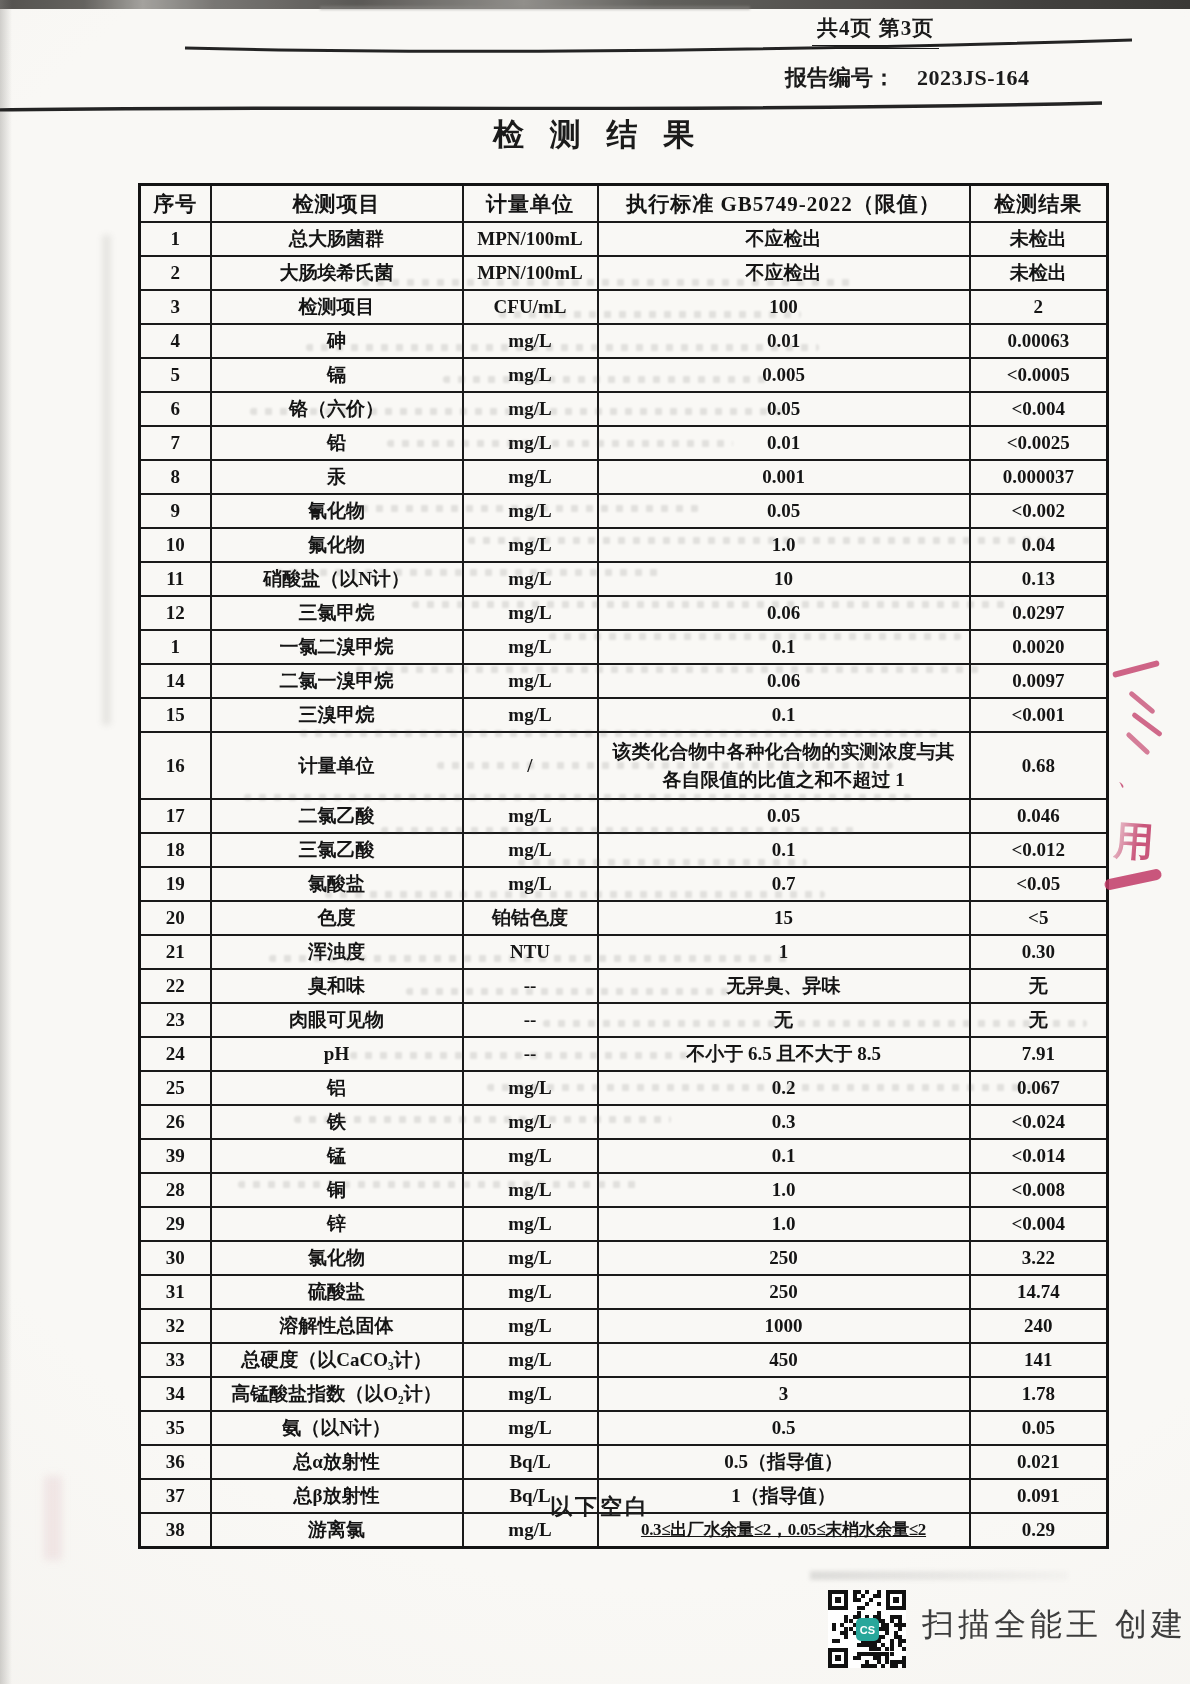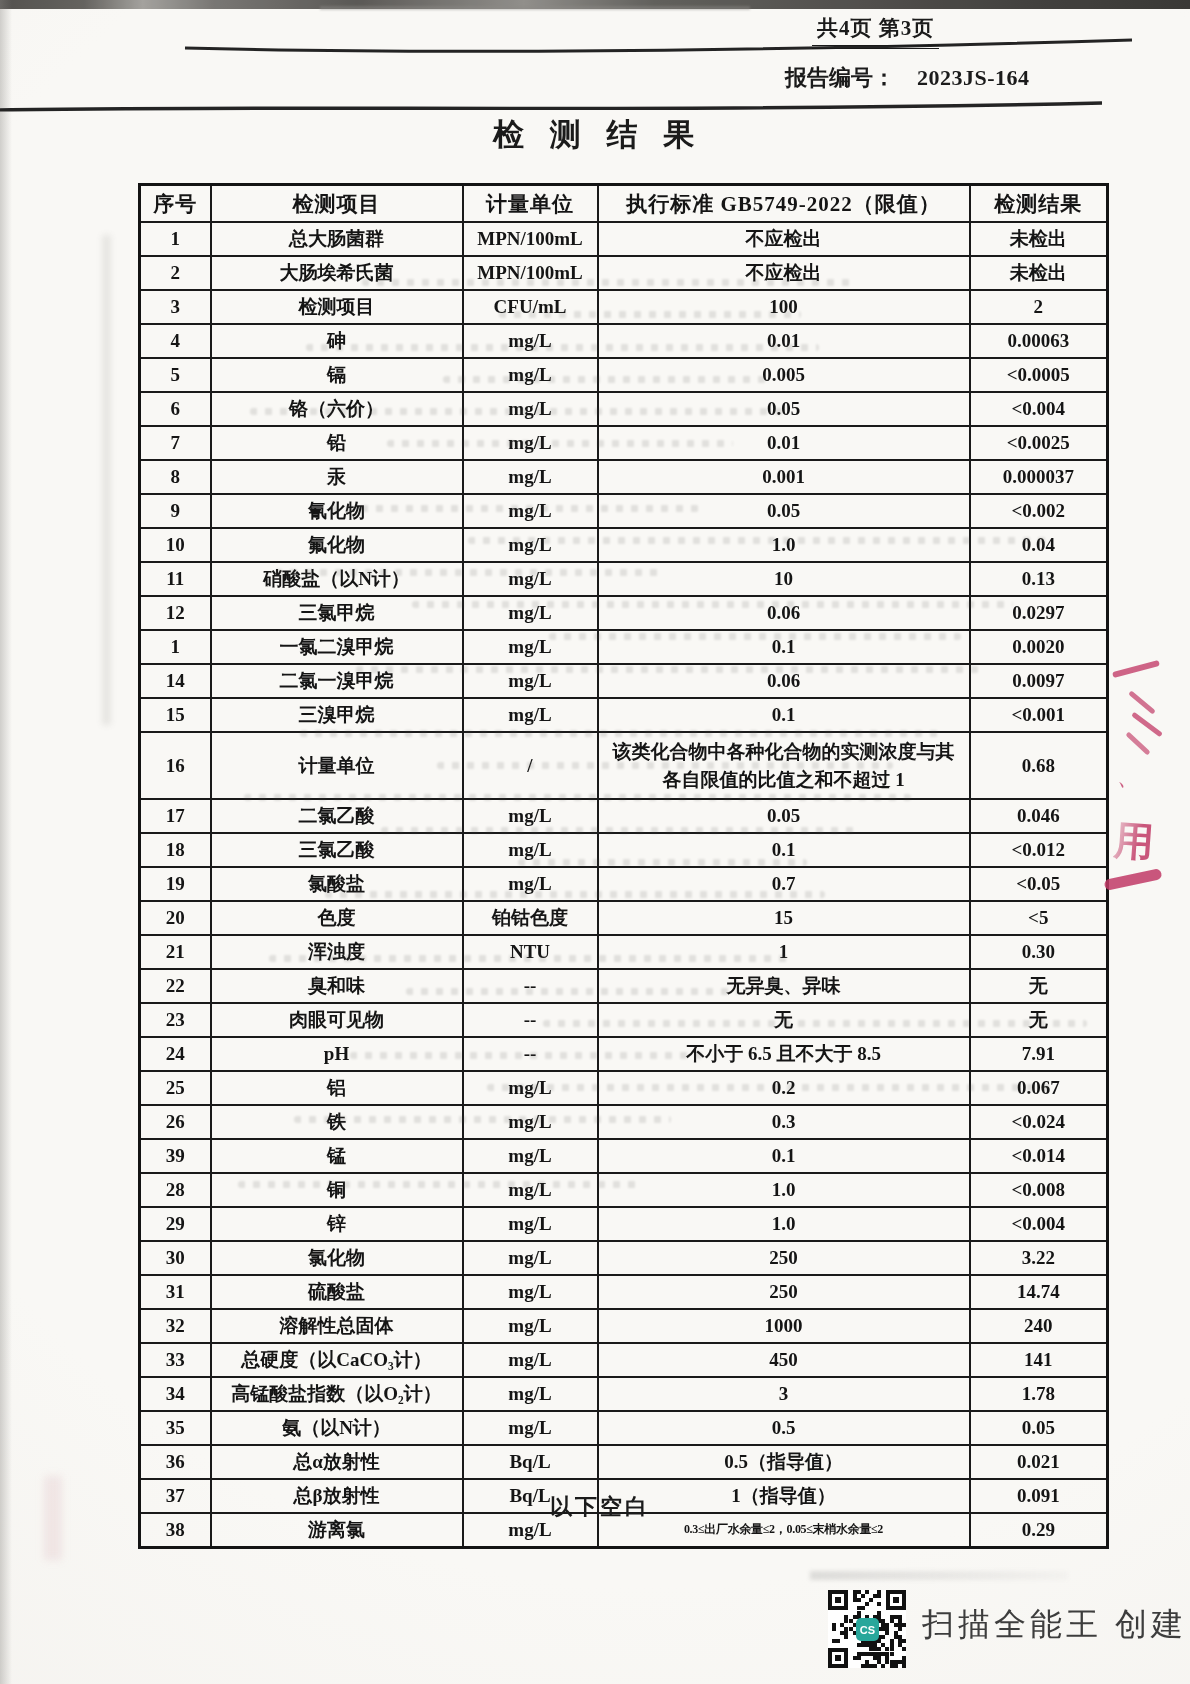--- a/index.html
+++ b/index.html
@@ -50,21 +50,21 @@
   }
   table.results th,table.results td{
     border:2px solid #1a1a1a;text-align:center;vertical-align:middle;
     font-weight:bold;color:#151515;padding:1px 4px;overflow:hidden;
   }
   table.results{border:3px solid #141414;}
   table.results th{height:33px;font-size:21px;letter-spacing:1px;}
   table.results td{height:30px;font-size:19px;line-height:1.15;}
   td.c-item{font-size:20px;}
   td.c-unit{font-size:18px;}
-  td.c-limit.tight{font-size:12px;white-space:nowrap;letter-spacing:-.3px;}
+  td.c-limit.tight{font-size:17px;white-space:nowrap;letter-spacing:-.3px;text-decoration:underline;}
   td.c-limit.wrap{font-size:19px;line-height:1.45;padding:5px 14px;}
 
   .below-blank{position:absolute;left:550px;top:1492px;font-size:22px;font-weight:bold;letter-spacing:3px;}
 
   
   .stamp-piece{position:absolute;color:var(--stamp-red);}
   .stamp-stroke{position:absolute;background:var(--stamp-red);border-radius:4px;}
   .st1{left:1112px;top:666px;width:48px;height:6px;transform:rotate(-15deg);opacity:.78;}
   .st2{left:1126px;top:700px;width:32px;height:5px;transform:rotate(40deg);opacity:.7;}
   .st3{left:1129px;top:722px;width:36px;height:5px;transform:rotate(37deg);opacity:.75;}

